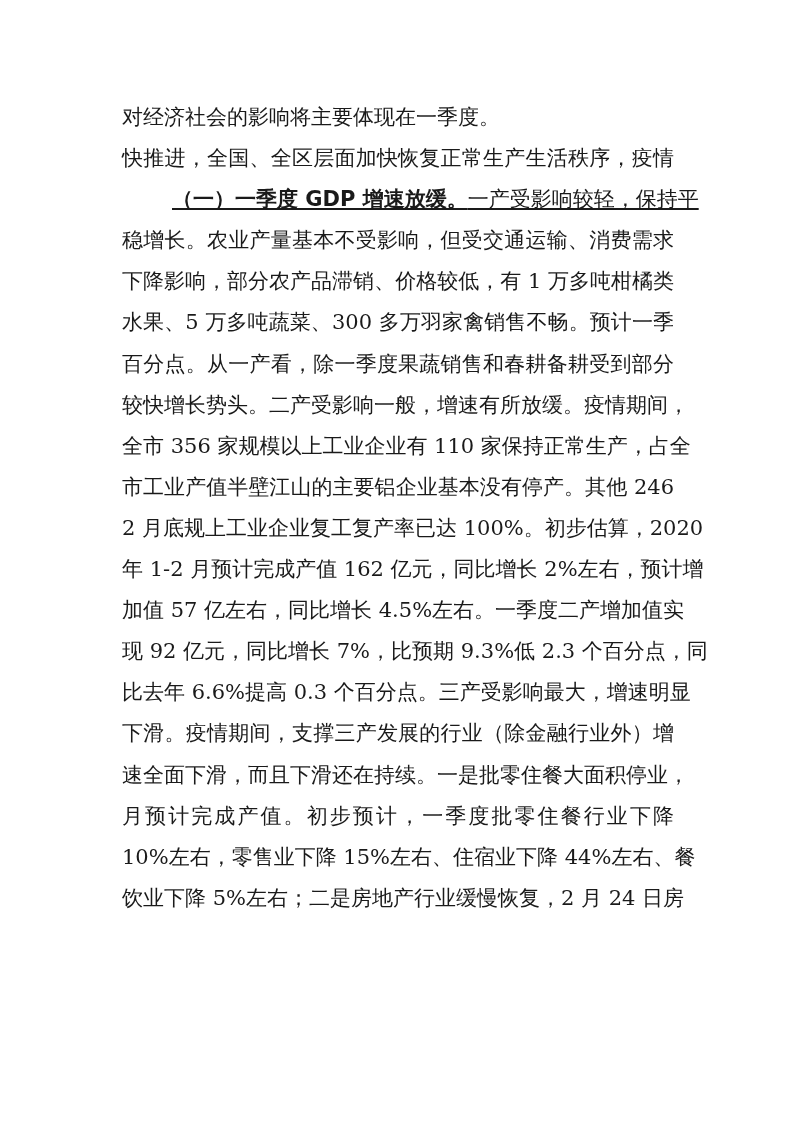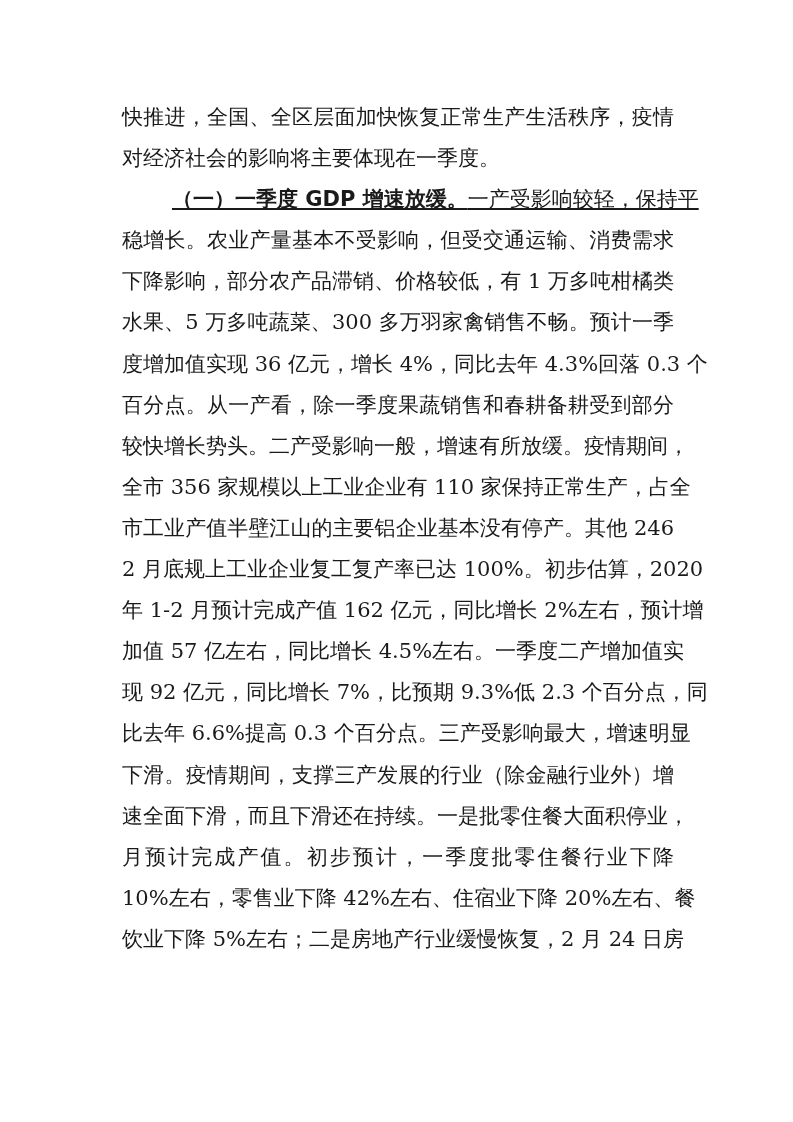--- a/index.html
+++ b/index.html
@@ -41,38 +41,37 @@
     .heading-run {
       font-family: "DejaVu Sans", "Liberation Sans", sans-serif;
       font-weight: bold;
     }
   </style>
 </head>
 <body>
 
 <div class="page">
   <div>
+    <span class="line last">对经济社会的影响将主要体现在一季度。</span>
     <span class="line">快推进，全国、全区层面加快恢复正常生产生活秩序，疫情</span>
-    <span class="line last">对经济社会的影响将主要体现在一季度。</span>
   </div>
 
   <div>
     <span class="line indent"><span class="heading-run">（一）一季度 GDP 增速放缓。</span><span>一产受影响较轻，保持平</span></span>
     <span class="line">稳增长。农业产量基本不受影响，但受交通运输、消费需求</span>
     <span class="line">下降影响，部分农产品滞销、价格较低，有 1 万多吨柑橘类</span>
     <span class="line">水果、5 万多吨蔬菜、300 多万羽家禽销售不畅。预计一季</span>
-    <span class="line">度增加值实现 36 亿元，增长 4%，同比去年 4.3%回落 0.3 个</span>
     <span class="line">百分点。从一产看，除一季度果蔬销售和春耕备耕受到部分</span>
     <span class="line">较快增长势头。二产受影响一般，增速有所放缓。疫情期间，</span>
     <span class="line">全市 356 家规模以上工业企业有 110 家保持正常生产，占全</span>
     <span class="line">市工业产值半壁江山的主要铝企业基本没有停产。其他 246</span>
     <span class="line">2 月底规上工业企业复工复产率已达 100%。初步估算，2020</span>
     <span class="line">年 1-2 月预计完成产值 162 亿元，同比增长 2%左右，预计增</span>
     <span class="line">加值 57 亿左右，同比增长 4.5%左右。一季度二产增加值实</span>
     <span class="line">现 92 亿元，同比增长 7%，比预期 9.3%低 2.3 个百分点，同</span>
     <span class="line">比去年 6.6%提高 0.3 个百分点。三产受影响最大，增速明显</span>
     <span class="line">下滑。疫情期间，支撑三产发展的行业（除金融行业外）增</span>
     <span class="line">速全面下滑，而且下滑还在持续。一是批零住餐大面积停业，</span>
     <span class="line">月预计完成产值。初步预计，一季度批零住餐行业下降</span>
-    <span class="line">10%左右，零售业下降 42%左右、住宿业下降 20%左右、餐</span>
+    <span class="line">10%左右，零售业下降 15%左右、住宿业下降 44%左右、餐</span>
     <span class="line">饮业下降 5%左右；二是房地产行业缓慢恢复，2 月 24 日房</span>
   </div>
 </div>
 
 </body></html>

